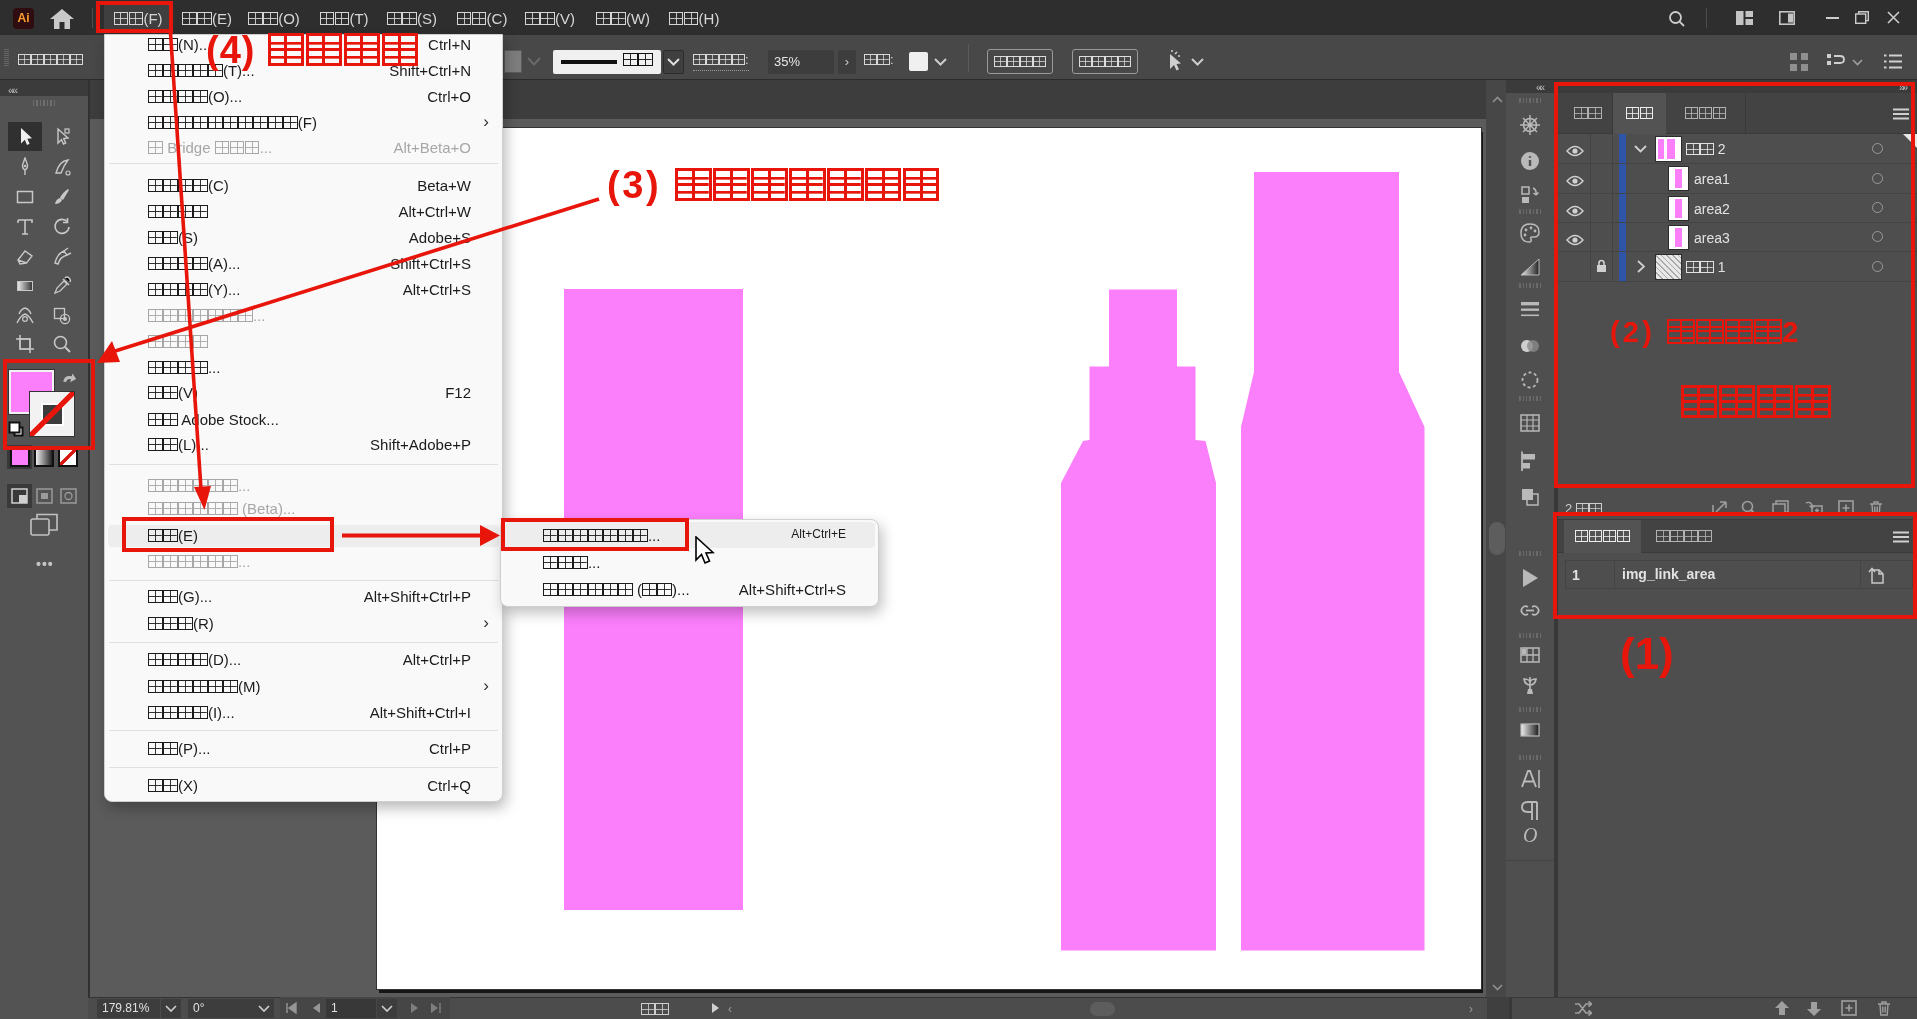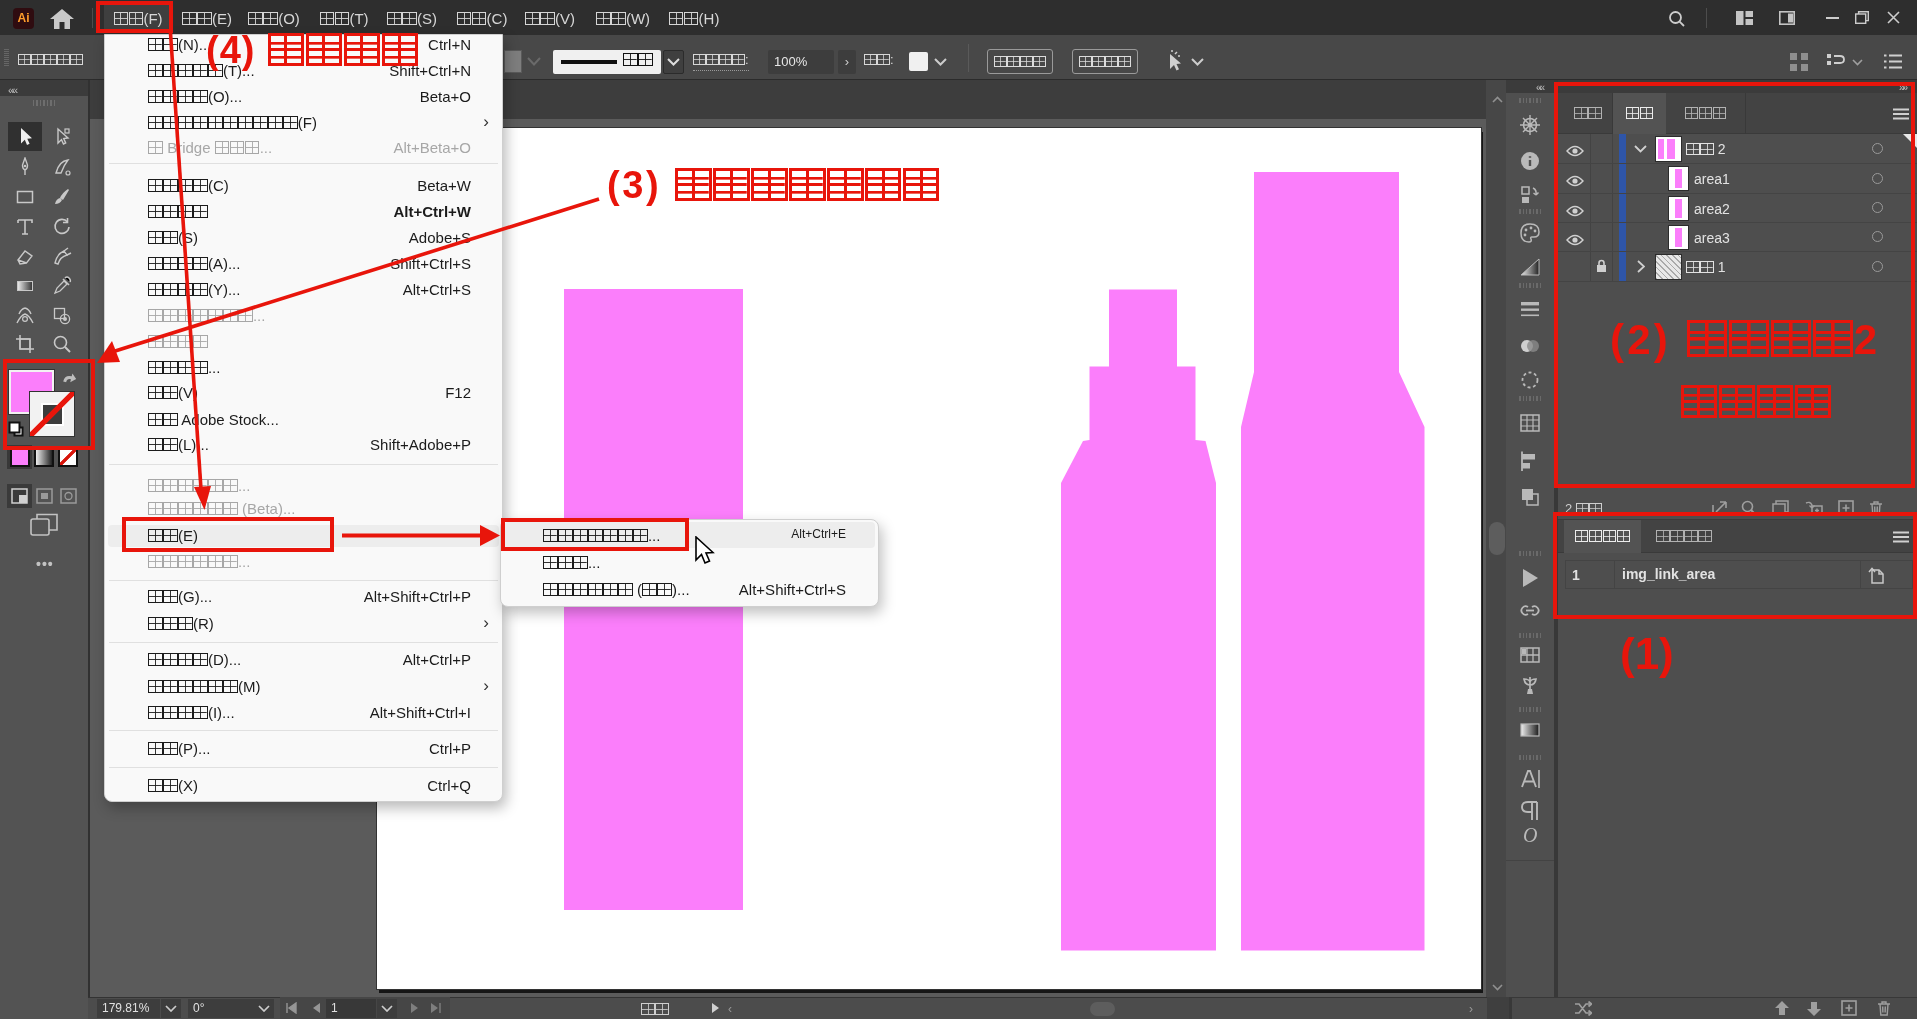--- a/index.html
+++ b/index.html
@@ -66,21 +66,21 @@
     <path d="M1 1 L7 7.5 L13 1" fill="none" stroke="#6a6a6a" stroke-width="2"></path>
   </svg>
 <div class="abs" style="left:553px;top:50px;width:108px;height:24px;background:#f0f0f0;border-radius:2px"></div>
 <div class="abs" style="left:561px;top:60px;width:56px;height:4px;background:#111"></div>
 <div class="abs" style="left:623px;top:51px;font-size:15px;color:#111"><i class="g"></i><i class="g"></i></div>
 <div class="abs" style="left:663px;top:50px;width:21px;height:24px;background:#3f3f3f;border:1px solid #2b2b2b;border-radius:2px"></div>
 <svg class="abs" style="left:667px;top:58px" width="13" height="8" viewBox="0 0 13 8">
     <path d="M1 1 L6.5 6.5 L12 1" fill="none" stroke="#dddddd" stroke-width="2"></path>
   </svg>
 <div class="abs" style="left:693px;top:52px;font-size:13px;color:#d8d8d8;border-bottom:1px dotted #9a9a9a;padding-bottom:3px"><i class="g"></i><i class="g"></i><i class="g"></i><i class="g"></i>:</div>
-<div class="abs" style="left:768px;top:50px;width:66px;height:24px;background:#3d3d3d;border-radius:2px;color:#e6e6e6;font-size:13px;line-height:24px;padding-left:6px">100%</div>
+<div class="abs" style="left:768px;top:50px;width:66px;height:24px;background:#3d3d3d;border-radius:2px;color:#e6e6e6;font-size:13px;line-height:24px;padding-left:6px">35%</div>
 <div class="abs" style="left:838px;top:50px;width:18px;height:24px;background:#3d3d3d;border-radius:2px;color:#ccc;font-size:13px;line-height:23px;text-align:center">›</div>
 <div class="abs" style="left:864px;top:52px;font-size:13px;color:#d8d8d8"><i class="g"></i><i class="g"></i>:</div>
 <div class="abs" style="left:909px;top:52px;width:19px;height:19px;background:#f0f0f0;border-radius:2px"></div>
 <svg class="abs" style="left:934px;top:58px" width="13" height="8" viewBox="0 0 13 8">
     <path d="M1 1 L6.5 6.5 L12 1" fill="none" stroke="#cccccc" stroke-width="2"></path>
   </svg>
 <div class="abs" style="left:968px;top:44px;width:1px;height:28px;background:#5a5a5a"></div>
 <div class="abs" style="left:987px;top:49px;width:66px;height:25px;border:1px solid #9a9a9a;border-radius:3px;color:#dcdcdc;font-size:13px;line-height:23px;text-align:center"><i class="g"></i><i class="g"></i><i class="g"></i><i class="g"></i></div>
 <div class="abs" style="left:1072px;top:49px;width:66px;height:25px;border:1px solid #9a9a9a;border-radius:3px;color:#dcdcdc;font-size:13px;line-height:23px;text-align:center"><i class="g"></i><i class="g"></i><i class="g"></i><i class="g"></i></div>
 <svg class="abs" style="left:1162px;top:50px" width="24" height="23" viewBox="0 0 24 23">
@@ -505,35 +505,35 @@
 <div class="row" style="left:108px;width:391px;top:34px;">
     <span class="lb"><i class="g"></i><i class="g"></i>(N)...</span>
     <span class="sc">Ctrl+N</span>
   </div>
 <div class="row" style="left:108px;width:391px;top:60px;">
     <span class="lb"><i class="g"></i><i class="g"></i><i class="g"></i><i class="g"></i><i class="g"></i>(T)...</span>
     <span class="sc">Shift+Ctrl+N</span>
   </div>
 <div class="row" style="left:108px;width:391px;top:86px;">
     <span class="lb"><i class="g"></i><i class="g"></i><i class="g"></i><i class="g"></i>(O)...</span>
-    <span class="sc">Beta+O</span>
+    <span class="sc">Ctrl+O</span>
   </div>
 <div class="row" style="left:108px;width:391px;top:112px;">
     <span class="lb"><i class="g"></i><i class="g"></i><i class="g"></i><i class="g"></i><i class="g"></i><i class="g"></i><i class="g"></i><i class="g"></i><i class="g"></i><i class="g"></i>(F)</span>
     <span class="ar">›</span>
   </div>
 <div class="row dis" style="left:108px;width:391px;top:137px;">
     <span class="lb"><i class="g"></i> Bridge <i class="g"></i><i class="g"></i><i class="g"></i>...</span>
     <span class="sc">Alt+Beta+O</span>
   </div>
 <div class="row" style="left:108px;width:391px;top:175px;">
     <span class="lb"><i class="g"></i><i class="g"></i><i class="g"></i><i class="g"></i>(C)</span>
     <span class="sc">Beta+W</span>
   </div>
-<div class="row" style="left:108px;width:391px;top:201px;font-weight:bold;">
+<div class="row" style="left:108px;width:391px;top:201px;">
     <span class="lb"><i class="g"></i><i class="g"></i><i class="g"></i><i class="g"></i></span>
     <span class="sc">Alt+Ctrl+W</span>
   </div>
 <div class="row" style="left:108px;width:391px;top:227px;">
     <span class="lb"><i class="g"></i><i class="g"></i>(S)</span>
     <span class="sc">Adobe+S</span>
   </div>
 <div class="row" style="left:108px;width:391px;top:253px;">
     <span class="lb"><i class="g"></i><i class="g"></i><i class="g"></i><i class="g"></i>(A)...</span>
     <span class="sc">Shift+Ctrl+S</span>
@@ -614,21 +614,21 @@
 <div class="abs" style="left:543px;top:527px;font-size:15px;color:#1b1b1b"><i class="g"></i><i class="g"></i><i class="g"></i><i class="g"></i><i class="g"></i><i class="g"></i><i class="g"></i>...</div>
 <div class="abs" style="left:846px;top:527px;font-size:12px;color:#1b1b1b;transform:translateX(-100%)">Alt+Ctrl+E</div>
 <div class="abs" style="left:543px;top:554px;font-size:15px;color:#1b1b1b"><i class="g"></i><i class="g"></i><i class="g"></i>...</div>
 <div class="abs" style="left:543px;top:581px;font-size:15px;color:#1b1b1b"><i class="g"></i><i class="g"></i><i class="g"></i><i class="g"></i><i class="g"></i><i class="g"></i> (<i class="g"></i><i class="g"></i>)...</div>
 <div class="abs" style="left:846px;top:581px;font-size:15px;color:#1b1b1b;transform:translateX(-100%)">Alt+Shift+Ctrl+S</div>
 <div class="redbox" style="left:96px;top:1px;width:77px;height:32px"></div>
 <div class="redtx" style="left:206px;top:29px;font-size:38px;letter-spacing:1px">(4) <i class="g"></i><i class="g"></i><i class="g"></i><i class="g"></i></div>
 <div class="redtx" style="left:607px;top:164px;font-size:38px;letter-spacing:2.6px">(3) <i class="g"></i><i class="g"></i><i class="g"></i><i class="g"></i><i class="g"></i><i class="g"></i><i class="g"></i></div>
 <div class="redbox" style="left:3px;top:359px;width:92px;height:91px"></div>
 <div class="redbox" style="left:1554px;top:82px;width:361px;height:406px"></div>
-<div class="redtx" style="left:1610px;top:316px;font-size:42px;letter-spacing:3.2px">(2) <i class="g"></i><i class="g"></i><i class="g"></i><i class="g"></i>2</div>
+<div class="redtx" style="left:1610px;top:316px;font-size:29px;letter-spacing:3.2px">(2) <i class="g"></i><i class="g"></i><i class="g"></i><i class="g"></i>2</div>
 <div class="redtx" style="left:1680px;top:381px;font-size:38px;letter-spacing:1.3px"><i class="g"></i><i class="g"></i><i class="g"></i><i class="g"></i></div>
 <div class="redbox" style="left:1553px;top:512px;width:364px;height:107px"></div>
 <div class="redtx" style="left:1620px;top:629px;font-size:44px">(1)</div>
 <div class="redbox" style="left:122px;top:517px;width:212px;height:35px"></div>
 <div class="redbox" style="left:501px;top:518px;width:188px;height:33px"></div>
 <svg class="abs" style="left:0;top:0;pointer-events:none" width="1917" height="1019" viewBox="0 0 1917 1019">
 <line x1="170.5" y1="33" x2="201" y2="489" stroke="#e8150b" stroke-width="3.6"></line>
 <polygon fill="#e8150b" points="194,487 211,486 204.5,510"></polygon>
 <line x1="599" y1="199" x2="112" y2="352" stroke="#e8150b" stroke-width="3.6"></line>
 <polygon fill="#e8150b" points="112,341 120,362 97,363"></polygon>

